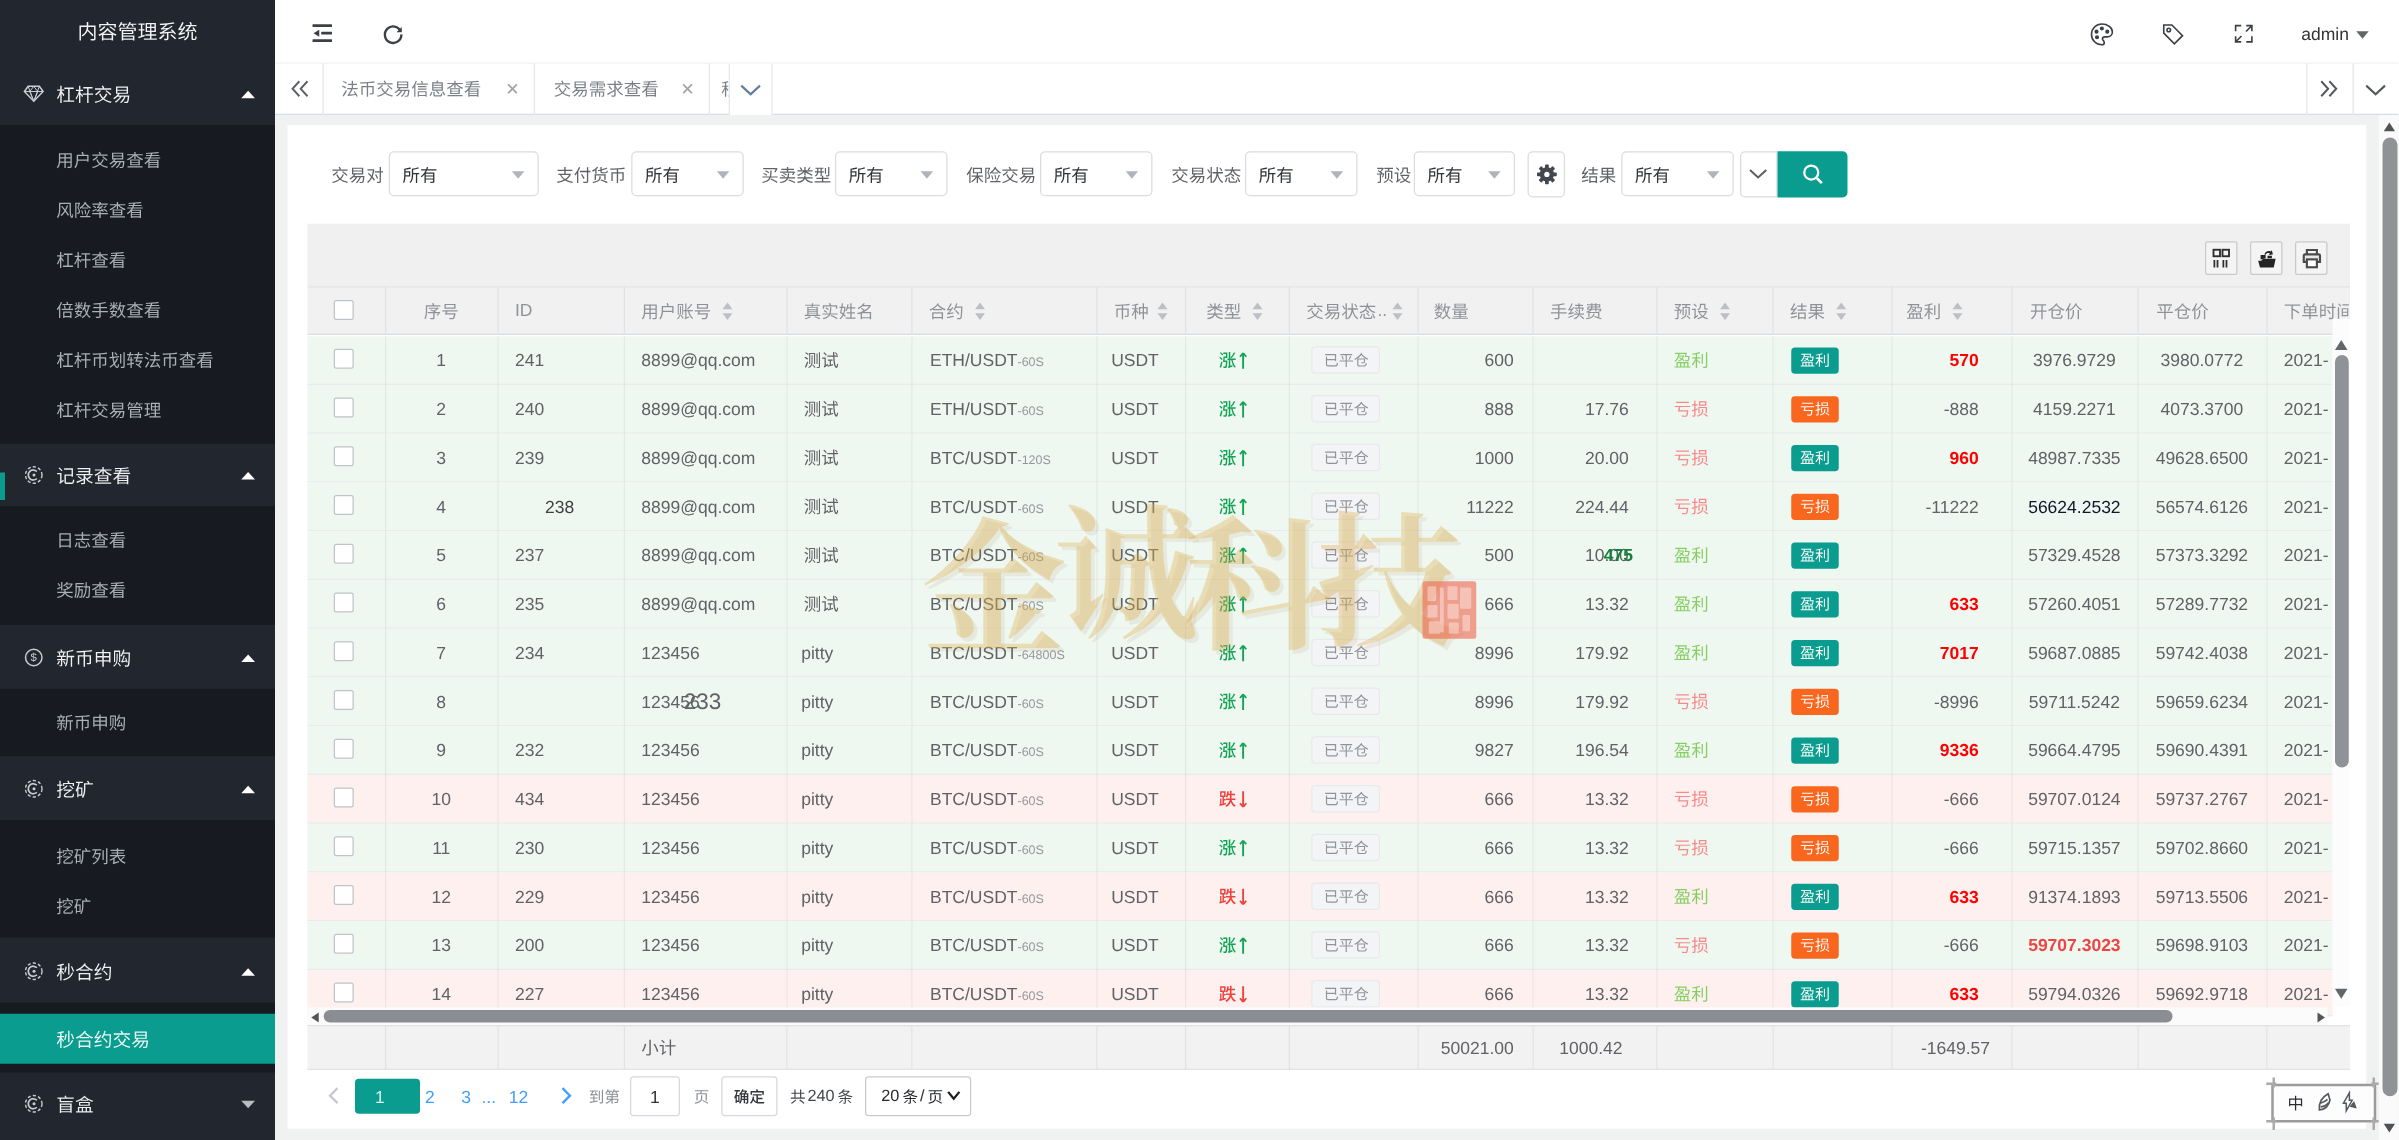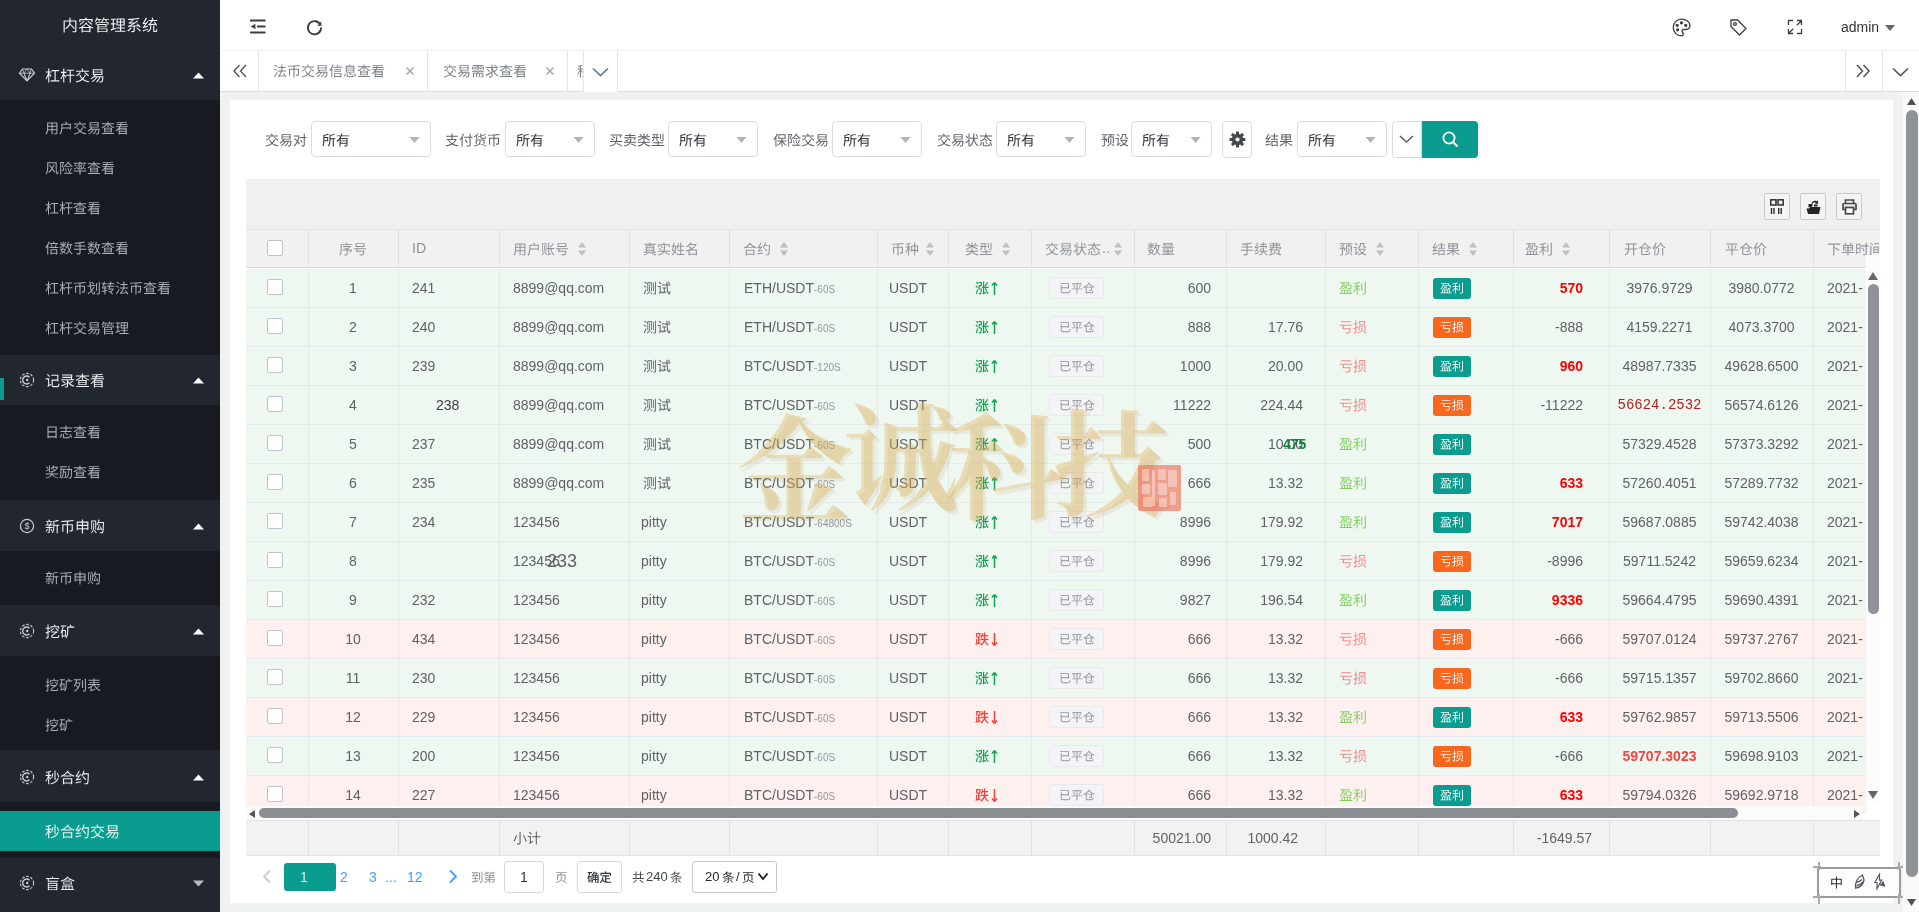--- a/index.html
+++ b/index.html
@@ -994,21 +994,21 @@
     </g>
   </svg>
 <div class="ab" style="left:1433px;top:394.5px;width:38px;height:21px;background:#f9671f;border-radius:3px"></div>
 <svg class="t" style="left:1440.0px;top:399.0px;" width="24.0" height="12.0">
     <g transform="translate(0,10.56) scale(0.012000,-0.012000)" fill="#fff">
       <use href="#u4e8f" x="0"></use>
       <use href="#u635f" x="1000"></use>
     </g>
   </svg>
 <div class="ab" style="left:1283px;top:394.5px;width:300px;font-size:14px;line-height:21px;color:#606266;font-weight:400;text-align:right;">-11222</div>
-<div class="ab" style="left:1604.5px;top:394.5px;width:110px;font-size:14px;line-height:21px;color:#b91c1c;font-weight:400;text-align:center;font-family:Liberation Mono, monospace;">56624.2532</div>
+<div class="ab" style="left:1604.5px;top:394.5px;width:110px;font-size:14px;line-height:21px;color:#0f172a;font-weight:400;text-align:center;">56624.2532</div>
 <div class="ab" style="left:1706.5px;top:394.5px;width:110px;font-size:14px;line-height:21px;color:#606266;font-weight:400;text-align:center;">56574.6126</div>
 <div class="ab" style="left:1827px;top:395px;width:39px;height:20px;overflow:hidden;font-size:14px;line-height:20px;color:#606266">2021-1</div>
 <div class="ab" style="left:246px;top:424.5px;width:1620px;height:39px;background:#eff7f1;border-bottom:1px solid #e8ebee"></div>
 <div class="ab" style="left:308px;top:424.5px;width:1px;height:39px;background:rgba(0,0,0,0.05)"></div>
 <div class="ab" style="left:398px;top:424.5px;width:1px;height:39px;background:rgba(0,0,0,0.05)"></div>
 <div class="ab" style="left:499px;top:424.5px;width:1px;height:39px;background:rgba(0,0,0,0.05)"></div>
 <div class="ab" style="left:629px;top:424.5px;width:1px;height:39px;background:rgba(0,0,0,0.05)"></div>
 <div class="ab" style="left:729px;top:424.5px;width:1px;height:39px;background:rgba(0,0,0,0.05)"></div>
 <div class="ab" style="left:877px;top:424.5px;width:1px;height:39px;background:rgba(0,0,0,0.05)"></div>
 <div class="ab" style="left:948px;top:424.5px;width:1px;height:39px;background:rgba(0,0,0,0.05)"></div>
@@ -1476,21 +1476,21 @@
     </g>
   </svg>
 <div class="ab" style="left:1433px;top:706.5px;width:38px;height:21px;background:#0a9d8f;border-radius:3px"></div>
 <svg class="t" style="left:1440.0px;top:711.0px;" width="24.0" height="12.0">
     <g transform="translate(0,10.56) scale(0.012000,-0.012000)" fill="#fff">
       <use href="#u76c8" x="0"></use>
       <use href="#u5229" x="1000"></use>
     </g>
   </svg>
 <div class="ab" style="left:1283px;top:706.5px;width:300px;font-size:14px;line-height:21px;color:#ff0000;font-weight:700;text-align:right;">633</div>
-<div class="ab" style="left:1604.5px;top:706.5px;width:110px;font-size:14px;line-height:21px;color:#606266;font-weight:400;text-align:center;">59762.9857</div>
+<div class="ab" style="left:1604.5px;top:706.5px;width:110px;font-size:14px;line-height:21px;color:#606266;font-weight:400;text-align:center;">91374.1893</div>
 <div class="ab" style="left:1706.5px;top:706.5px;width:110px;font-size:14px;line-height:21px;color:#606266;font-weight:400;text-align:center;">59713.5506</div>
 <div class="ab" style="left:1827px;top:707px;width:39px;height:20px;overflow:hidden;font-size:14px;line-height:20px;color:#606266">2021-1</div>
 <div class="ab" style="left:246px;top:736.5px;width:1620px;height:39px;background:#eff7f1;border-bottom:1px solid #e8ebee"></div>
 <div class="ab" style="left:308px;top:736.5px;width:1px;height:39px;background:rgba(0,0,0,0.05)"></div>
 <div class="ab" style="left:398px;top:736.5px;width:1px;height:39px;background:rgba(0,0,0,0.05)"></div>
 <div class="ab" style="left:499px;top:736.5px;width:1px;height:39px;background:rgba(0,0,0,0.05)"></div>
 <div class="ab" style="left:629px;top:736.5px;width:1px;height:39px;background:rgba(0,0,0,0.05)"></div>
 <div class="ab" style="left:729px;top:736.5px;width:1px;height:39px;background:rgba(0,0,0,0.05)"></div>
 <div class="ab" style="left:877px;top:736.5px;width:1px;height:39px;background:rgba(0,0,0,0.05)"></div>
 <div class="ab" style="left:948px;top:736.5px;width:1px;height:39px;background:rgba(0,0,0,0.05)"></div>

